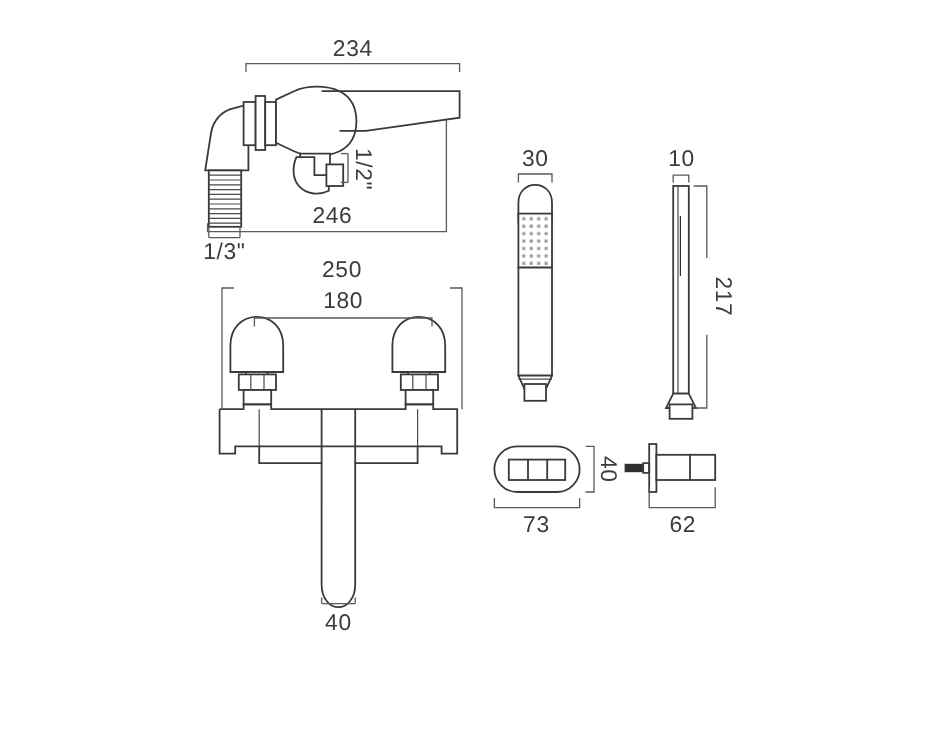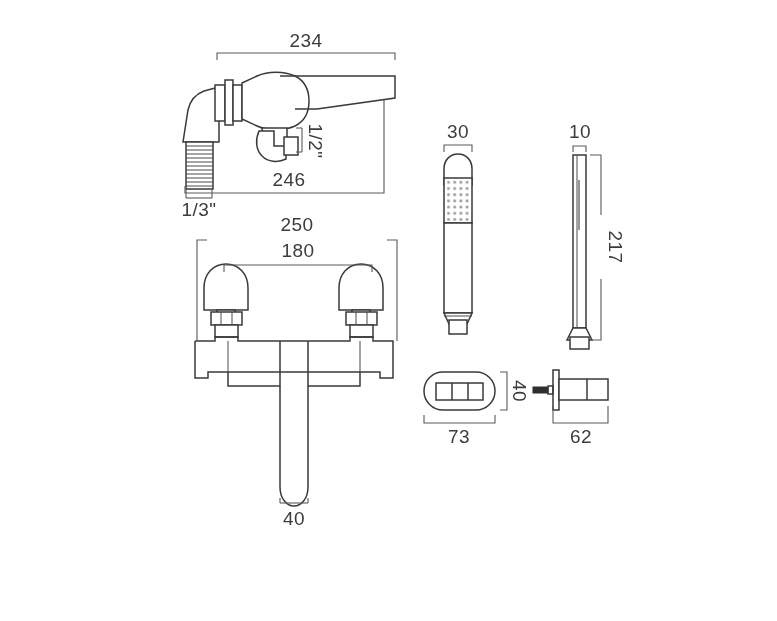--- a/index.html
+++ b/index.html
@@ -10,21 +10,21 @@
   }
   body {
     width: 777px;
     height: 621px;
     font-family: "Liberation Sans", sans-serif;
     overflow: hidden;
     position: relative;
   }
   #drawing-root {
     position: absolute;
-    left: 12px;
+    left: 0;
     top: 0;
     width: 651px;
     height: 621px;
     text-align: center;
   }
   svg.tech-drawing {
     display: block;
     width: 777px;
     height: 621px;
     background: #ffffff;

